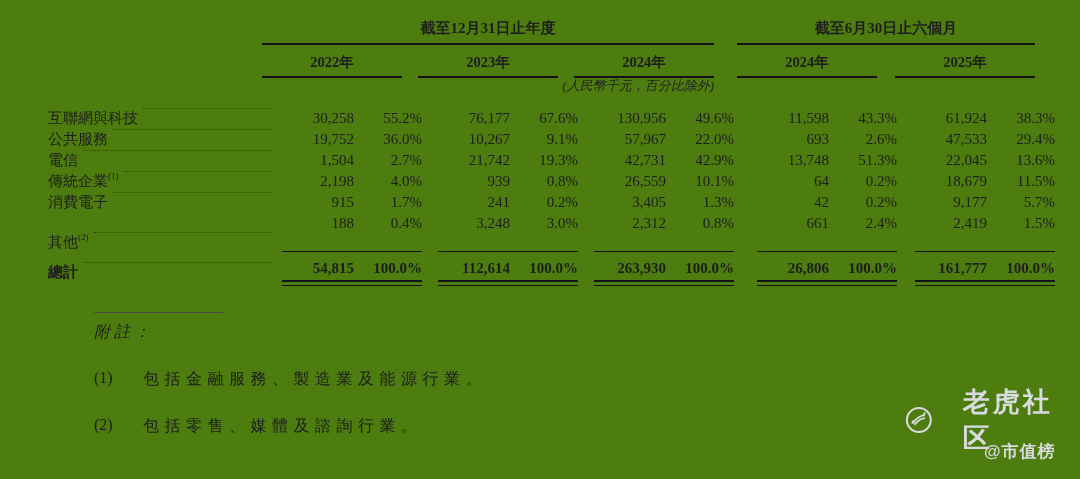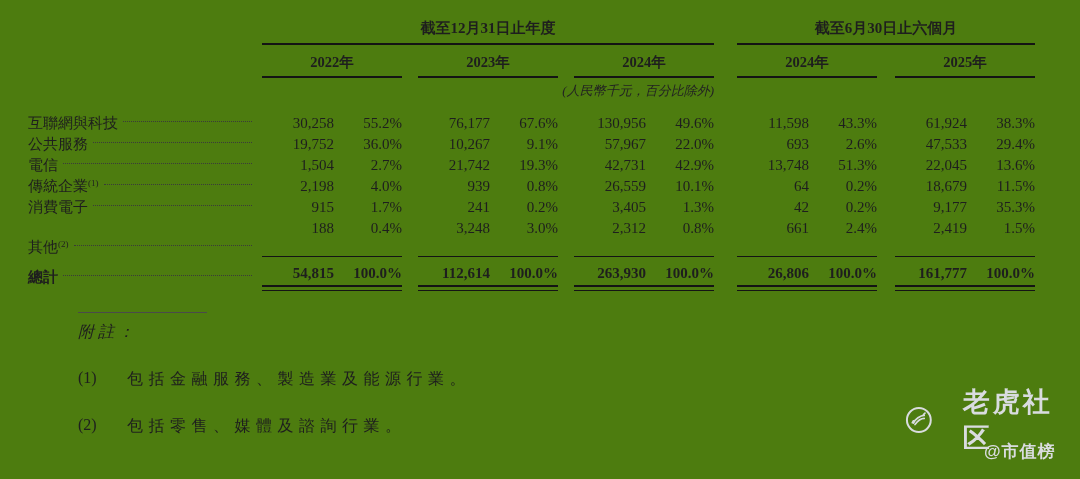--- a/index.html
+++ b/index.html
@@ -18,40 +18,40 @@
   .g1{width:452px;margin-left:8px;}
   .g2{width:298px;margin-left:23px;}
   
   .yr{width:140px;flex:none;text-align:center;font-weight:bold;font-size:14.5px;
       border-bottom:2.5px solid #141414;padding:7px 0 4px 0;}
   .m1{margin-left:8px;}
   .m2{margin-left:16px;}
   .m3{margin-left:23px;}
   .m4{margin-left:18px;}
   
-  .unitrow{padding-top:5px;}
+  .unitrow{}
   .unitcell{width:452px;margin-left:8px;flex:none;text-align:right;
             font-style:italic;font-size:13px;line-height:16px;color:#222;}
   
   .tbody{margin-top:14px;}
   .dr{margin-bottom:1px;}
-  .lbl{width:226px;flex:none;display:flex;align-items:center;white-space:nowrap;}
+  .lbl{width:226px;flex:none;display:flex;align-items:flex-start;white-space:nowrap;margin-left:20px;}
   .lbl sup{font-size:9px;line-height:10px;margin-bottom:7px;}
   .leader{flex:1;border-bottom:1.7px dotted #3a3a3a;margin:0 2px 4px 5px;min-width:8px;}
   .yg{width:140px;flex:none;display:flex;align-items:flex-end;}
   .v{width:72px;flex:none;text-align:right;}
   .p{flex:1;text-align:right;}
   .last .v,.last .p{border-bottom:1px solid #141414;padding-bottom:18px;}
   .total{margin-top:6px;font-weight:bold;}
   .total .v,.total .p{position:relative;border-bottom:2.5px solid #141414;padding-bottom:2px;}
   .total .v::after,.total .p::after{
     content:"";position:absolute;left:0;right:0;bottom:-6px;
     border-bottom:1.5px solid #141414;}
   
-  .notes{position:absolute;left:78px;top:312px;width:700px;}
+  .notes{position:absolute;left:94px;top:312px;width:700px;}
   .notesep{width:129px;border-top:1.2px solid #4a4a4a;}
   .noteshead{font-style:italic;font-size:16px;margin-top:9px;letter-spacing:4px;}
   .note{display:flex;margin-top:26px;font-size:16px;}
   .note .num{width:49px;flex:none;}
   .note .txt{letter-spacing:5.5px;}
   
   .wm{position:absolute;color:#d9dcdf;gap:20px;}
   .wm-logo{left:905px;top:402px;width:150px;height:36px;display:flex;align-items:center;}
   .wm-name{font-family:"Liberation Sans","DejaVu Sans",sans-serif;font-weight:bold;
            font-size:27px;letter-spacing:3px;margin-left:10px;line-height:36px;}
@@ -220,21 +220,21 @@
         <div class="yg m2">
             <span class="v">3,405</span>
             <span class="p">1.3%</span>
           </div>
         <div class="yg m3">
             <span class="v">42</span>
             <span class="p">0.2%</span>
           </div>
         <div class="yg m4">
             <span class="v">9,177</span>
-            <span class="p">35.3%</span>
+            <span class="p">5.7%</span>
           </div>
       </div>
 
       <div class="row dr last">
         <div class="lbl">
             <span>其他</span>
             <sup>(2)</sup>
             <span class="leader"></span>
           </div>
         <div class="yg m1">

